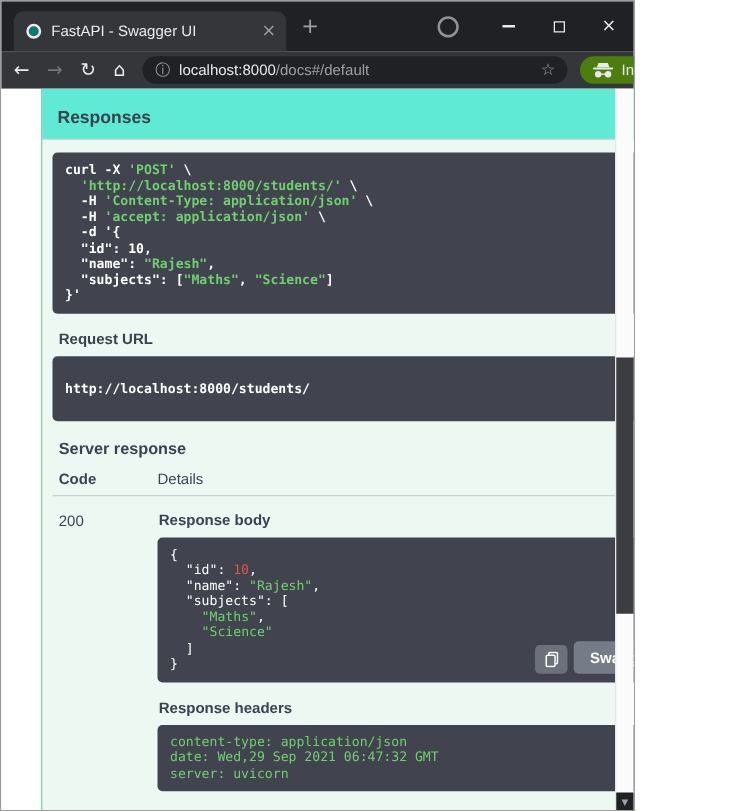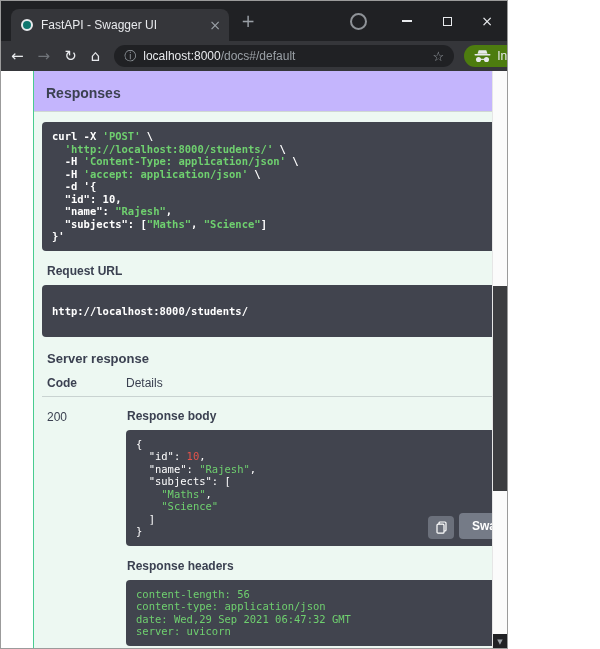--- a/index.html
+++ b/index.html
@@ -36,21 +36,21 @@
   .url-host{color:#e8eaed;font-size:12px;}
   .url-path{color:#9aa0a6;font-size:12px;}
   .star-icon{margin-left:auto;color:#9aa0a6;font-size:13px;font-family:"DejaVu Sans",sans-serif;}
   .incog-chip{display:flex;align-items:center;gap:6px;background:#4d7c0f;border-radius:12px;height:22px;padding:0 10px;margin-right:8px;}
   .incog-label{color:#e8eaed;font-size:12px;white-space:nowrap;}
   .menu-dots{color:#e8eaed;font-size:15px;margin-left:auto;font-family:"DejaVu Sans",sans-serif;}
 
   
   .content{position:absolute;top:70px;left:0;width:600px;height:579px;background:#fff;overflow:hidden;}
   .opblock{margin-left:32px;width:526px;min-height:600px;border-left:1px solid var(--accent_green);border-right:1px solid var(--accent_green);}
-  .opblock-header{background:#c4b5fd;padding:14px 12px 10px 12px;border-bottom:1px solid #cfd8d3;}
+  .opblock-header{background:#5eead4;padding:14px 12px 10px 12px;border-bottom:1px solid #cfd8d3;}
   .opblock-header h4{font-size:14px;font-weight:bold;color:var(--label_ink);}
   .opblock-body{background:#edf8f2;padding:10px 16px 10px 8px;min-height:560px;}
   .sec-label{font-size:12px;font-weight:600;color:var(--label_ink);margin:0 0 7px 5px;}
   .sec-label.big{font-size:13px;margin-top:2px;margin-bottom:10px;}
 
   .codeblock{background:var(--code_bg);border-radius:4px;padding:8px 10px;font-family:"DejaVu Sans Mono",monospace;font-size:10.5px;position:relative;}
   .code-line{white-space:pre;line-height:12.5px;}
   .c-w{color:#ffffff;}
   .c-g{color:var(--string_green);}
   .c-r{color:var(--number_red);}
@@ -181,21 +181,20 @@
                 <svg width="11" height="13" viewBox="0 0 11 13">
                   <rect x="3" y="1" width="7" height="9" rx="1" fill="none" stroke="#fff" stroke-width="1.2"></rect>
                   <rect x="1" y="3.2" width="7" height="9" rx="1" fill="#6b707b" stroke="#fff" stroke-width="1.2"></rect>
                 </svg>
               </button>
               <button class="download-btn">Swagger</button>
             </div>
 
             <div class="sec-label" style="margin-left:1px;">Response headers</div>
             <div class="codeblock headers-block">
-                <div class="code-line"><span class="c-g">content-length: 56</span></div>
                 <div class="code-line"><span class="c-g">content-type: application/json</span></div>
                 <div class="code-line"><span class="c-g">date: Wed,29 Sep 2021 06:47:32 GMT</span></div>
                 <div class="code-line"><span class="c-g">server: uvicorn</span></div>
               </div>
 
           </div>
         </div>
 
       </div>
     </div>

